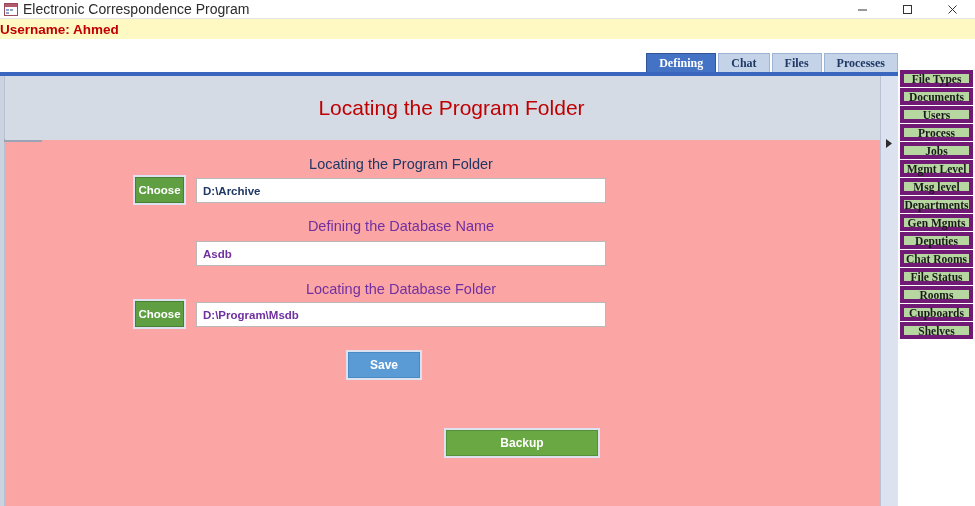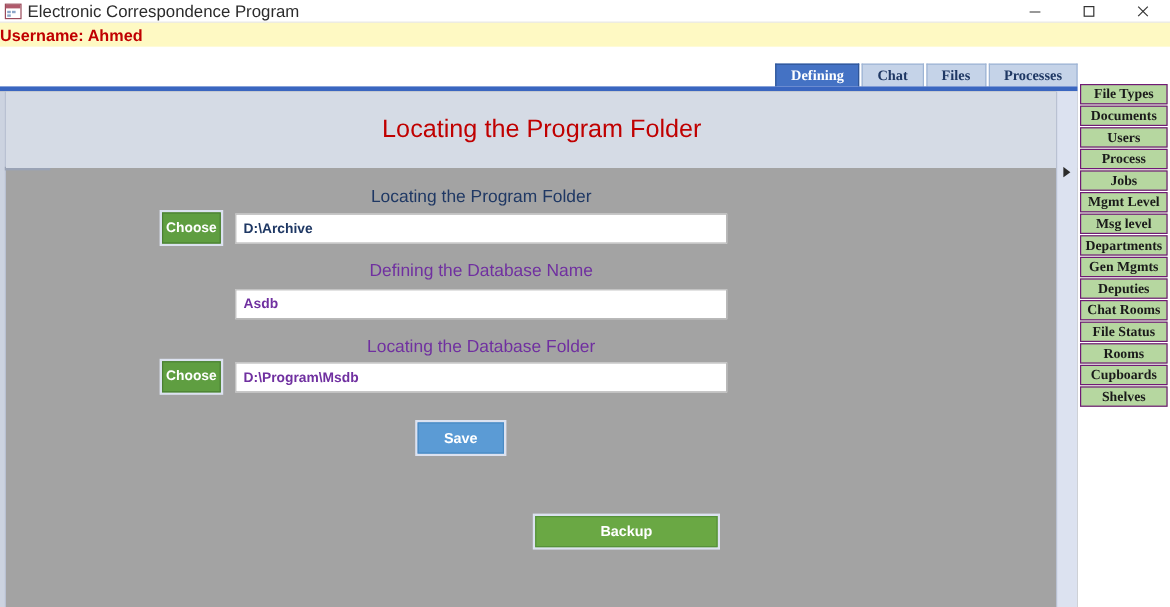--- a/index.html
+++ b/index.html
@@ -128,21 +128,21 @@
     top: 72px; left: 0;
     width: 898px; height: 4px;
     background: #3a66c0;
   }
 
   
   .formbody {
     position: absolute;
     top: 76px; left: 0;
     width: 898px; height: 430px;
-    background: #a3a3a3;
+    background: #fca5a5;
     overflow: hidden;
   }
 
   .header-band {
     position: absolute;
     top: 0; left: 5px;
     width: 893px; height: 64px;
     background: #d5dbe5;
     display: flex;
     align-items: center;
@@ -267,21 +267,21 @@
     width: 77px;
     display: flex;
     flex-direction: column;
     align-items: stretch;
     padding: 0 2px;
   }
   .side-btn {
     height: 17px;
     margin-bottom: 1px;
     background: #b6d7a0;
-    border: 1px solid #701a75;
+    border: 4px solid #701a75;
     color: #1a1a1a;
     font-size: 11.5px;
     font-weight: bold;
     font-family: "Liberation Serif", serif;
     display: flex;
     align-items: center;
     justify-content: center;
     white-space: nowrap;
     cursor: pointer;
   }

